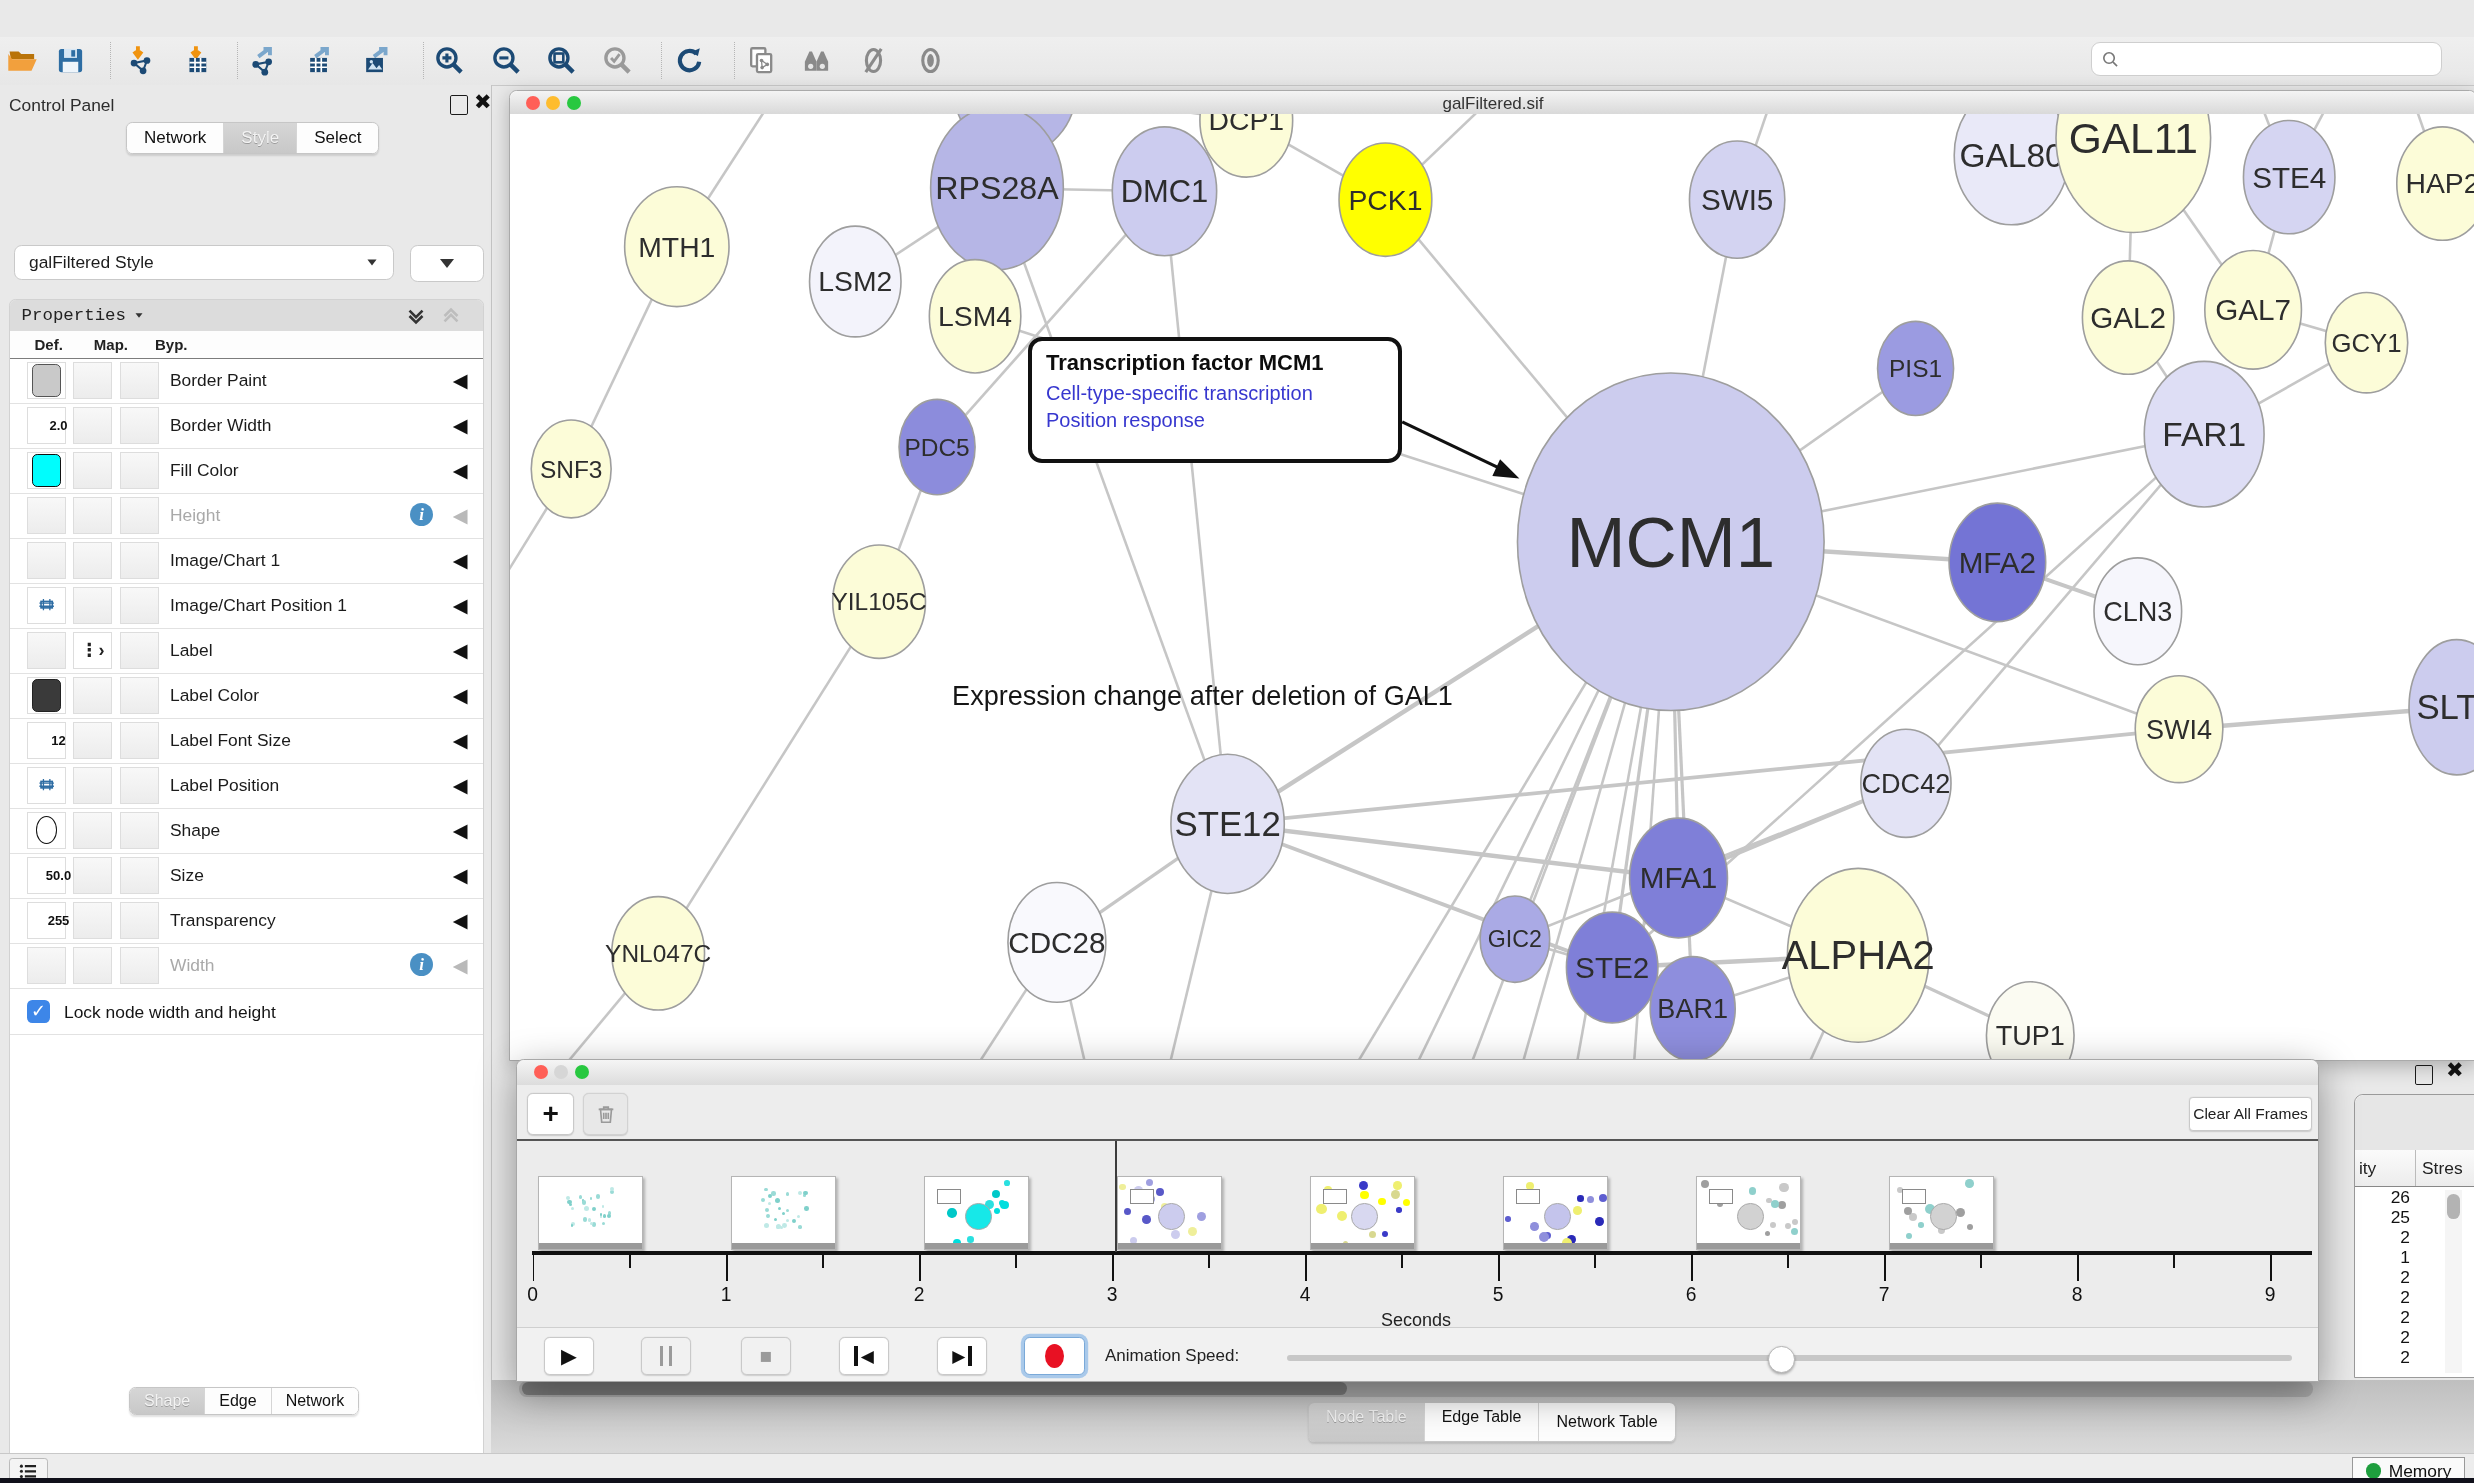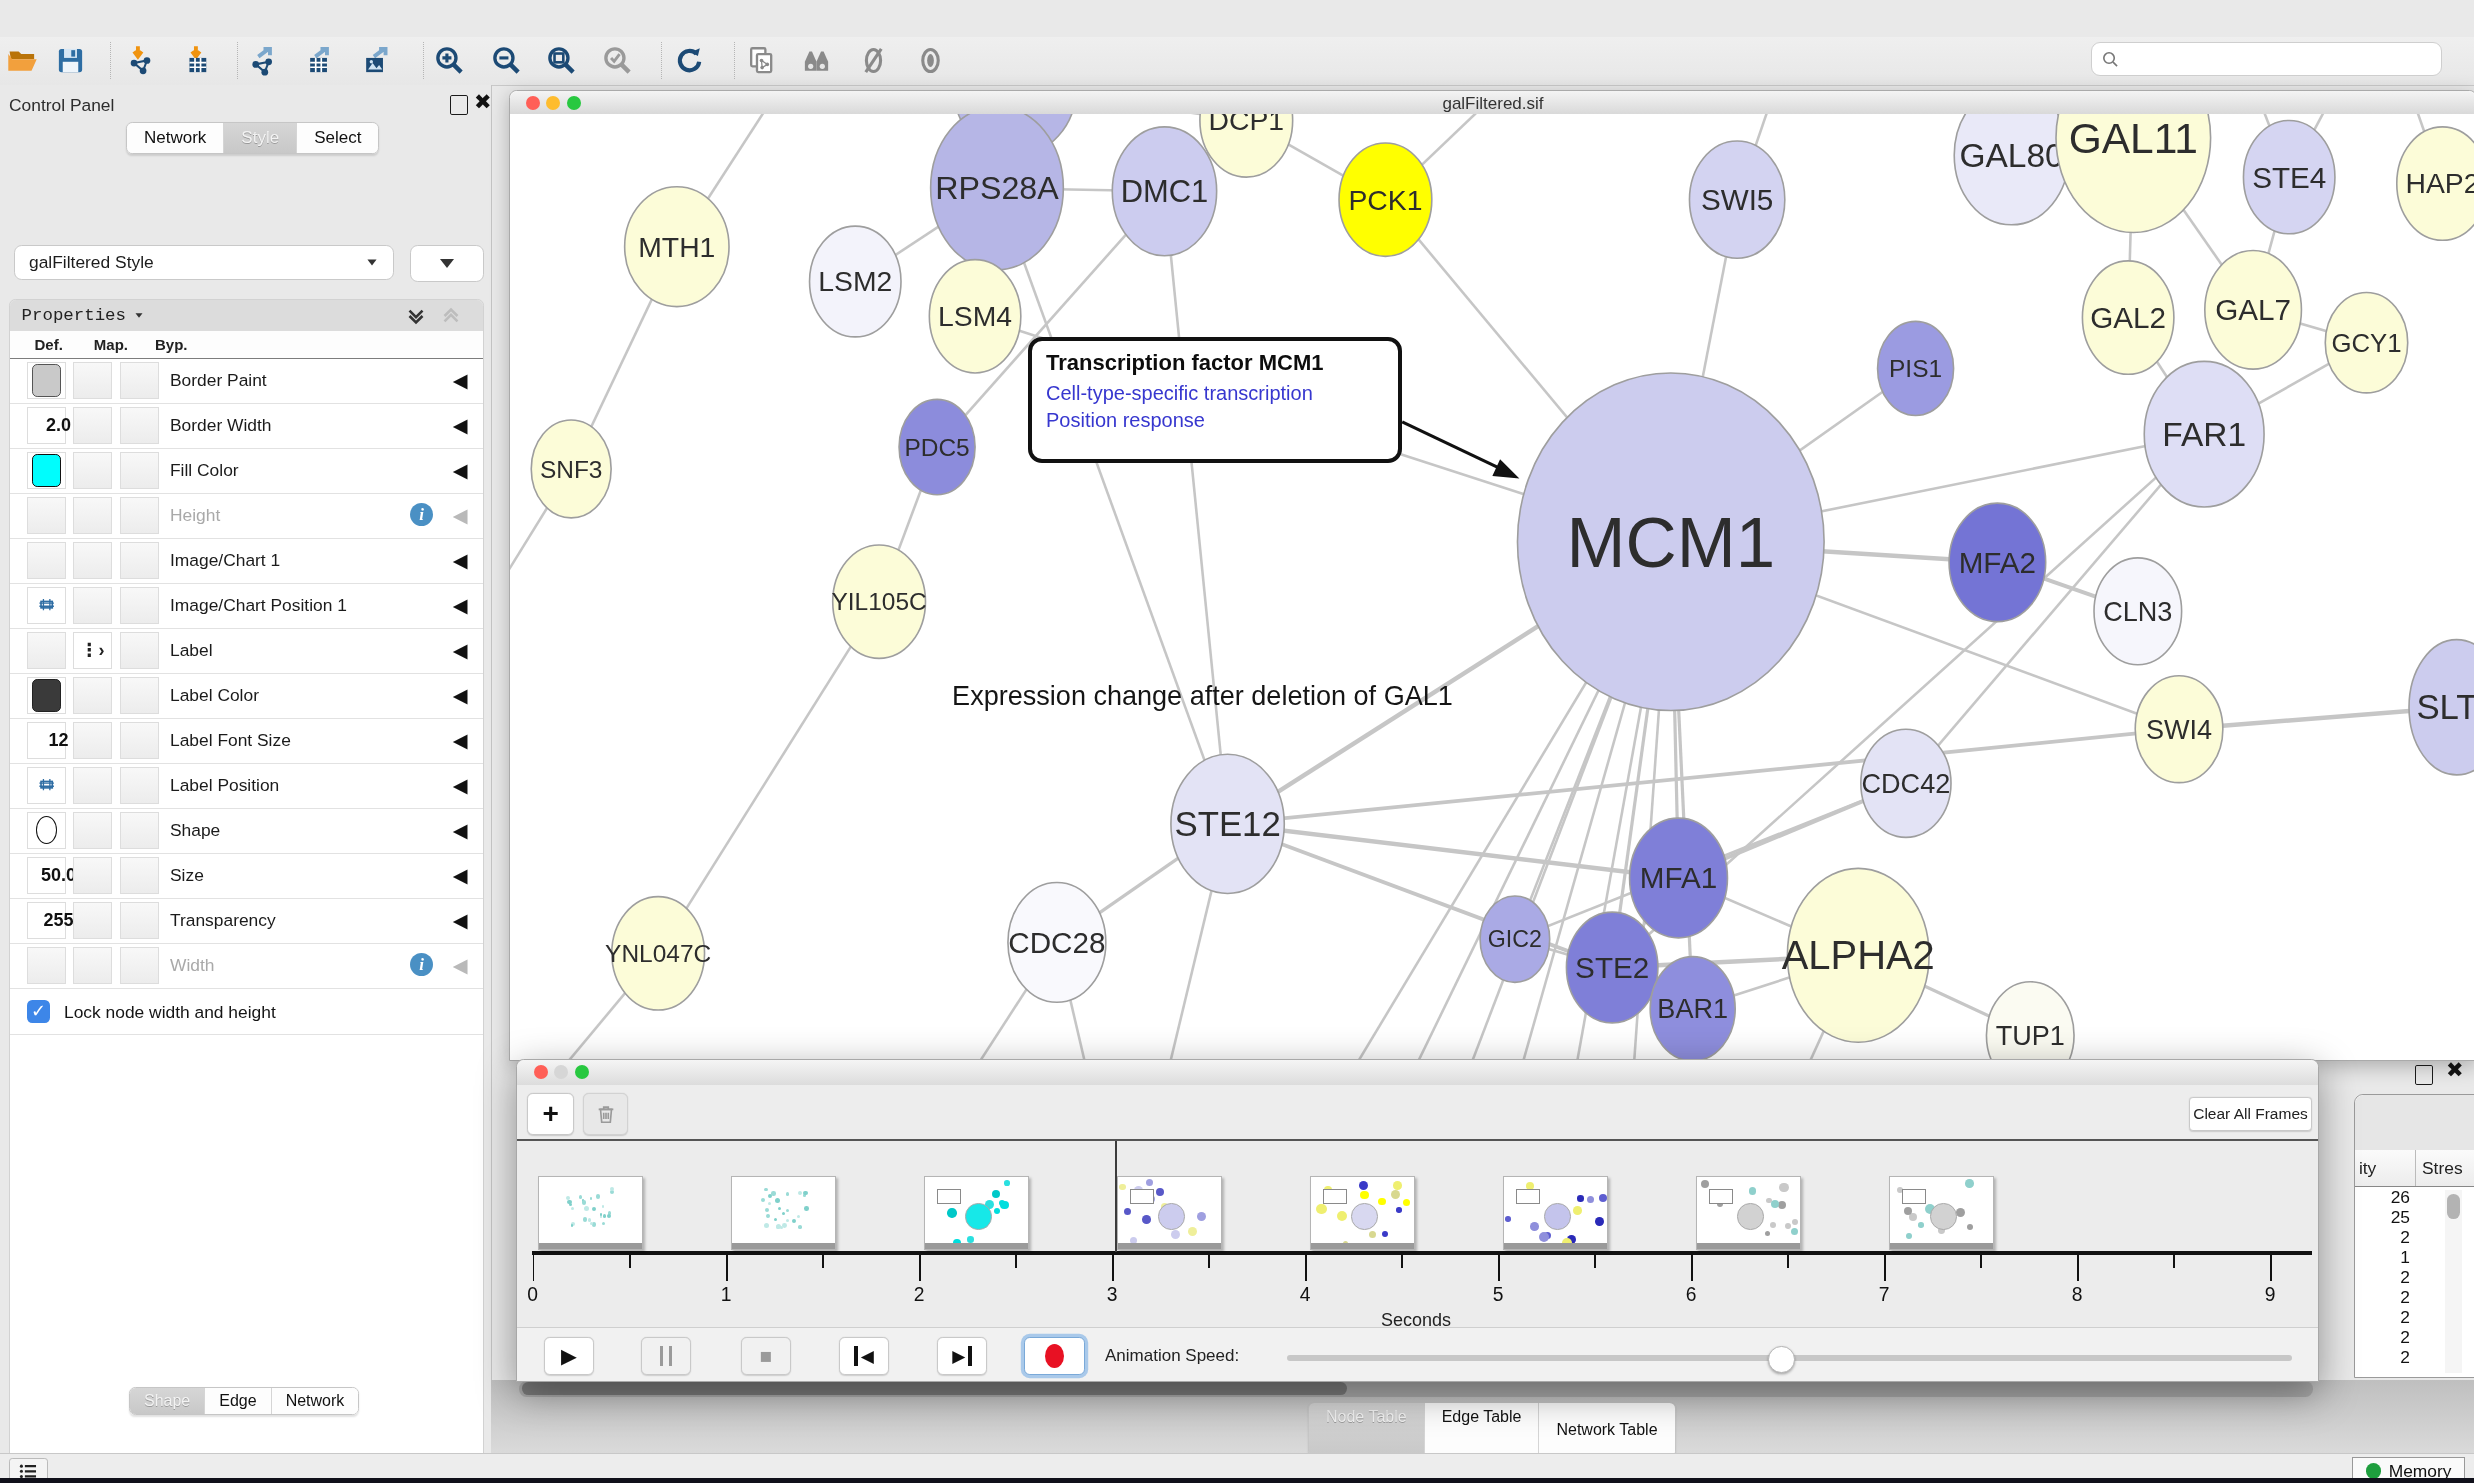--- a/index.html
+++ b/index.html
@@ -36,21 +36,21 @@
   .caret{width:0;height:0;border-left:7px solid transparent;border-right:7px solid transparent;border-top:9px solid #333;}
   .props-box{left:9px;top:214px;width:473px;height:1166px;background:#e9e9e9;border:0.6px solid #d2d2d2;border-radius:6.4px;}
   .props-header{left:0;top:0;width:100%;height:31px;background:#dcdcdc;border-radius:6.4px 6.4px 0 0;display:flex;align-items:center;font-family:Liberation Mono, monospace;}
   .props-title{font-size:17.4px;color:#222;margin-left:11.6px;}
   .props-colhdr{left:0;top:31px;width:100%;height:27px;background:#fdfdfd;display:flex;align-items:center;font-size:15px;font-weight:bold;color:#222;}
   .props-colhdr span{display:inline-block;}
   .props-list{left:0;top:58px;width:100%;background:#fff;border-top:1.9px solid #7c7c7c;}
   .prop-row{position:relative;width:100%;height:44px;border-bottom:0.6px solid #e2e2e2;background:#fff;}
   .cellbox{position:absolute;top:2.6px;width:39px;height:37px;background:linear-gradient(#f8f8f8,#ececec);border:0.6px solid #ddd;box-sizing:border-box;display:flex;align-items:center;justify-content:center;}
   .swatch{width:27px;height:31px;border-radius:5.2px;}
-  .defnum{font-size:18px;font-weight:bold;color:#111;margin-left:24px;}
+  .defnum{font-size:13px;font-weight:bold;color:#111;margin-left:24px;}
   .prop-name{position:absolute;left:160px;top:11px;font-size:17.4px;color:#1b1b1b;}
   .prop-name.dis{color:#a9a9a9;}
   .prop-arrow{position:absolute;right:15.5px;top:10.3px;font-size:19.3px;color:#111;}
   .prop-arrow.dis{color:#b9b9b9;}
   .info-badge{position:absolute;right:50px;top:9px;width:23px;height:23px;border-radius:50%;background:#4a90c4;color:#fff;font-size:17px;font-weight:bold;text-align:center;line-height:23px;font-family:"Liberation Serif",serif;font-style:italic;}
   .lock-row{position:relative;width:100%;height:45px;background:#fff;border-bottom:0.6px solid #e2e2e2;}
   .lock-check{position:absolute;left:17px;top:11px;width:23px;height:23px;background:#3d86e8;border-radius:5.2px;color:#fff;font-size:18px;font-weight:bold;text-align:center;line-height:23px;}
   .lock-label{position:absolute;left:54px;top:13px;font-size:17.4px;color:#151515;}
   .props-empty{width:100%;background:#fff;border-radius:0 0 6.4px 6.4px;}
 
@@ -588,21 +588,21 @@
       </div>
     </div>
   </div>
 
   <div class="abs dock"></div>
   <div class="abs hscroll-track"></div>
   <div class="abs hscroll-thumb"></div>
   <div class="abs seg" style="left:1308px;top:1402px;z-index:17">
     <div class="tab sel" style="padding:4.5px 17px;font-size:16px">Node Table</div>
     <div class="tab" style="padding:4.5px 17px;font-size:16px">Edge Table</div>
-    <div class="tab" style="padding:18px 17px;font-size:16px">Network Table</div>
+    <div class="tab" style="padding:10px 17px;font-size:16px">Network Table</div>
   </div>
 
   <div class="abs panel-float" style="left:2415px;top:1065px;z-index:18"></div>
   <div class="abs panel-close" style="left:2446px;top:1061px;z-index:18">✖</div>
   <div class="abs mini-table">
     <div class="abs mini-head"></div>
     <div class="abs mini-colhdr">
       <span style="position:absolute;left:3.9px;top:7.7px">ity</span>
       <span style="position:absolute;left:60px;top:0;height:36px;border-left:1.3px solid #bbb"></span>
       <span style="position:absolute;left:67px;top:7.7px">Stres</span>

